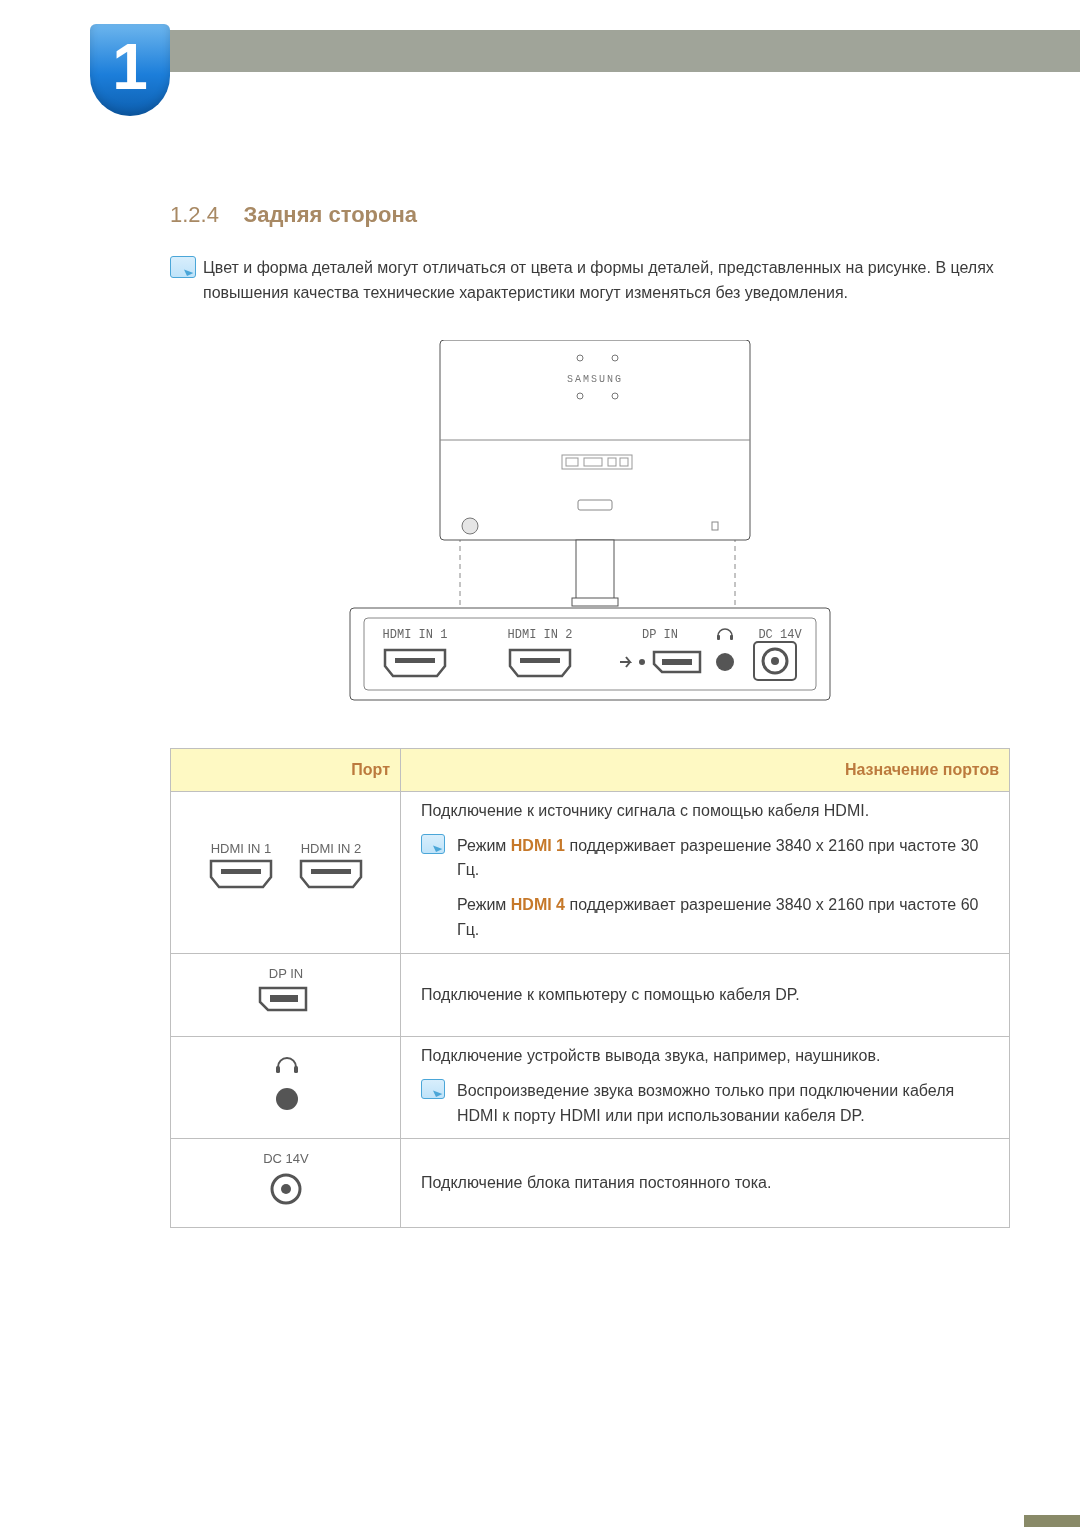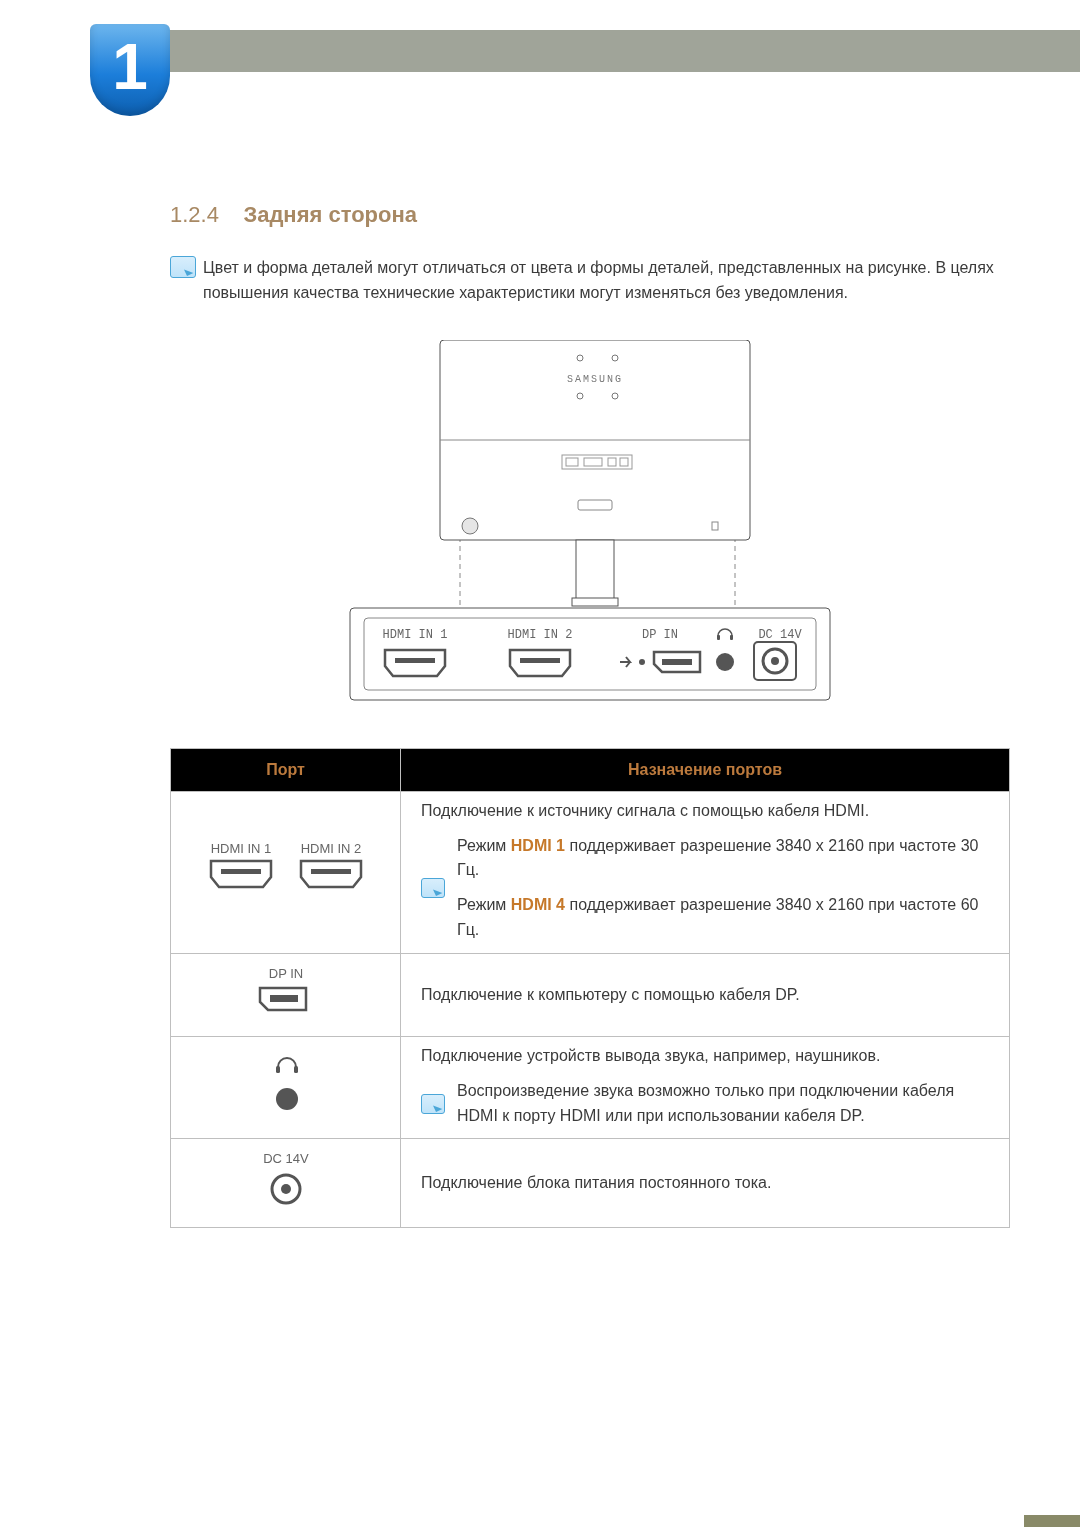--- a/index.html
+++ b/index.html
@@ -88,34 +88,35 @@
 
   
   table.ports {
     width: 100%;
     border-collapse: collapse;
     border: 1px solid var(--rule);
     font-size: 16px;
   }
   table.ports th {
     border: 1px solid var(--rule);
-    background: #000000;
+    background: #fef9c3;
     color: #bc7a3d;
     font-weight: bold;
     padding: 12px 10px;
+    text-align: right;
   }
   table.ports td {
     border: 1px solid var(--rule);
     padding: 10px 20px;
     vertical-align: middle;
     margin-left: 32px;
   }
   .port-col { width: 230px; text-align:center; }
 
-  .inline-note { display:flex; gap:12px; margin-top:14px;align-items:center; }
+  .inline-note { display:flex; gap:12px; margin-top:14px; }
   .inline-note .note-icon { flex:0 0 24px; height:20px; }
   .inline-note p { margin:0; line-height:1.55; }
 
   .hl { color:#c67829; font-weight:bold; }
 
   
   .footer {
     position:absolute; left:0; right:0; bottom:0;
     display:flex; justify-content:flex-end; align-items:stretch;
     height:42px;

